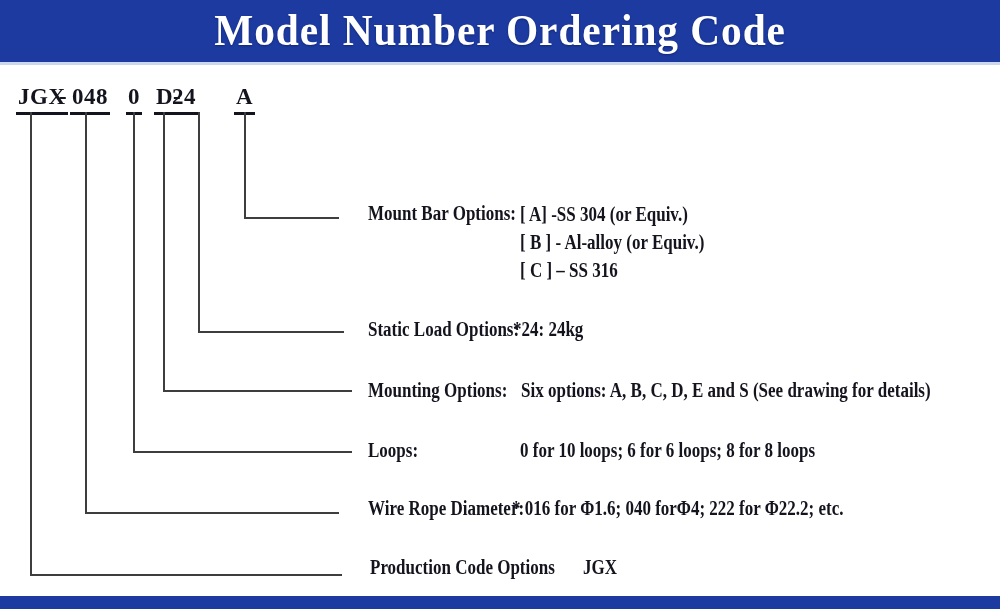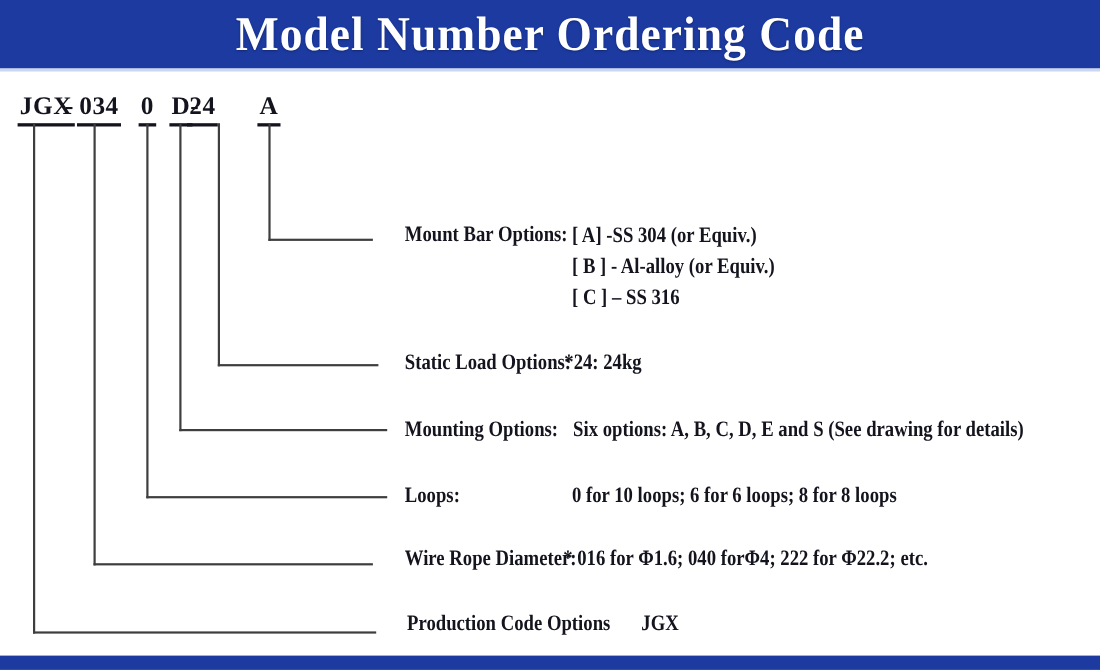--- a/index.html
+++ b/index.html
@@ -49,21 +49,21 @@
 
 <div class="stage" style="--banner: #1c3aa0; --rule: #ccd6ee; --line: #3e3e3e; --ink: #14141e;">
 
   <div class="banner">
     <div class="banner-title">Model Number Ordering Code</div>
   </div>
 
   <div>
     <span class="seg u" style="left:16px">JGX</span>
     <span class="seg" style="left:59px">-</span>
-    <span class="seg u" style="left:70px">034</span>
+    <span class="seg u" style="left:70px">048</span>
     <span class="seg u" style="left:126px">0</span>
     <span class="seg u" style="left:154px">D</span>
     <span class="seg" style="left:173px">-</span>
     <span class="seg u" style="left:170px">24</span>
     <span class="seg u" style="left:234px">A</span>
   </div>
 
   <div class="elbow" style="left:244px;width:93px;height:105px"></div>
   <div class="elbow" style="left:198px;width:144px;height:219px"></div>
   <div class="elbow" style="left:163px;width:187px;height:278px"></div>

